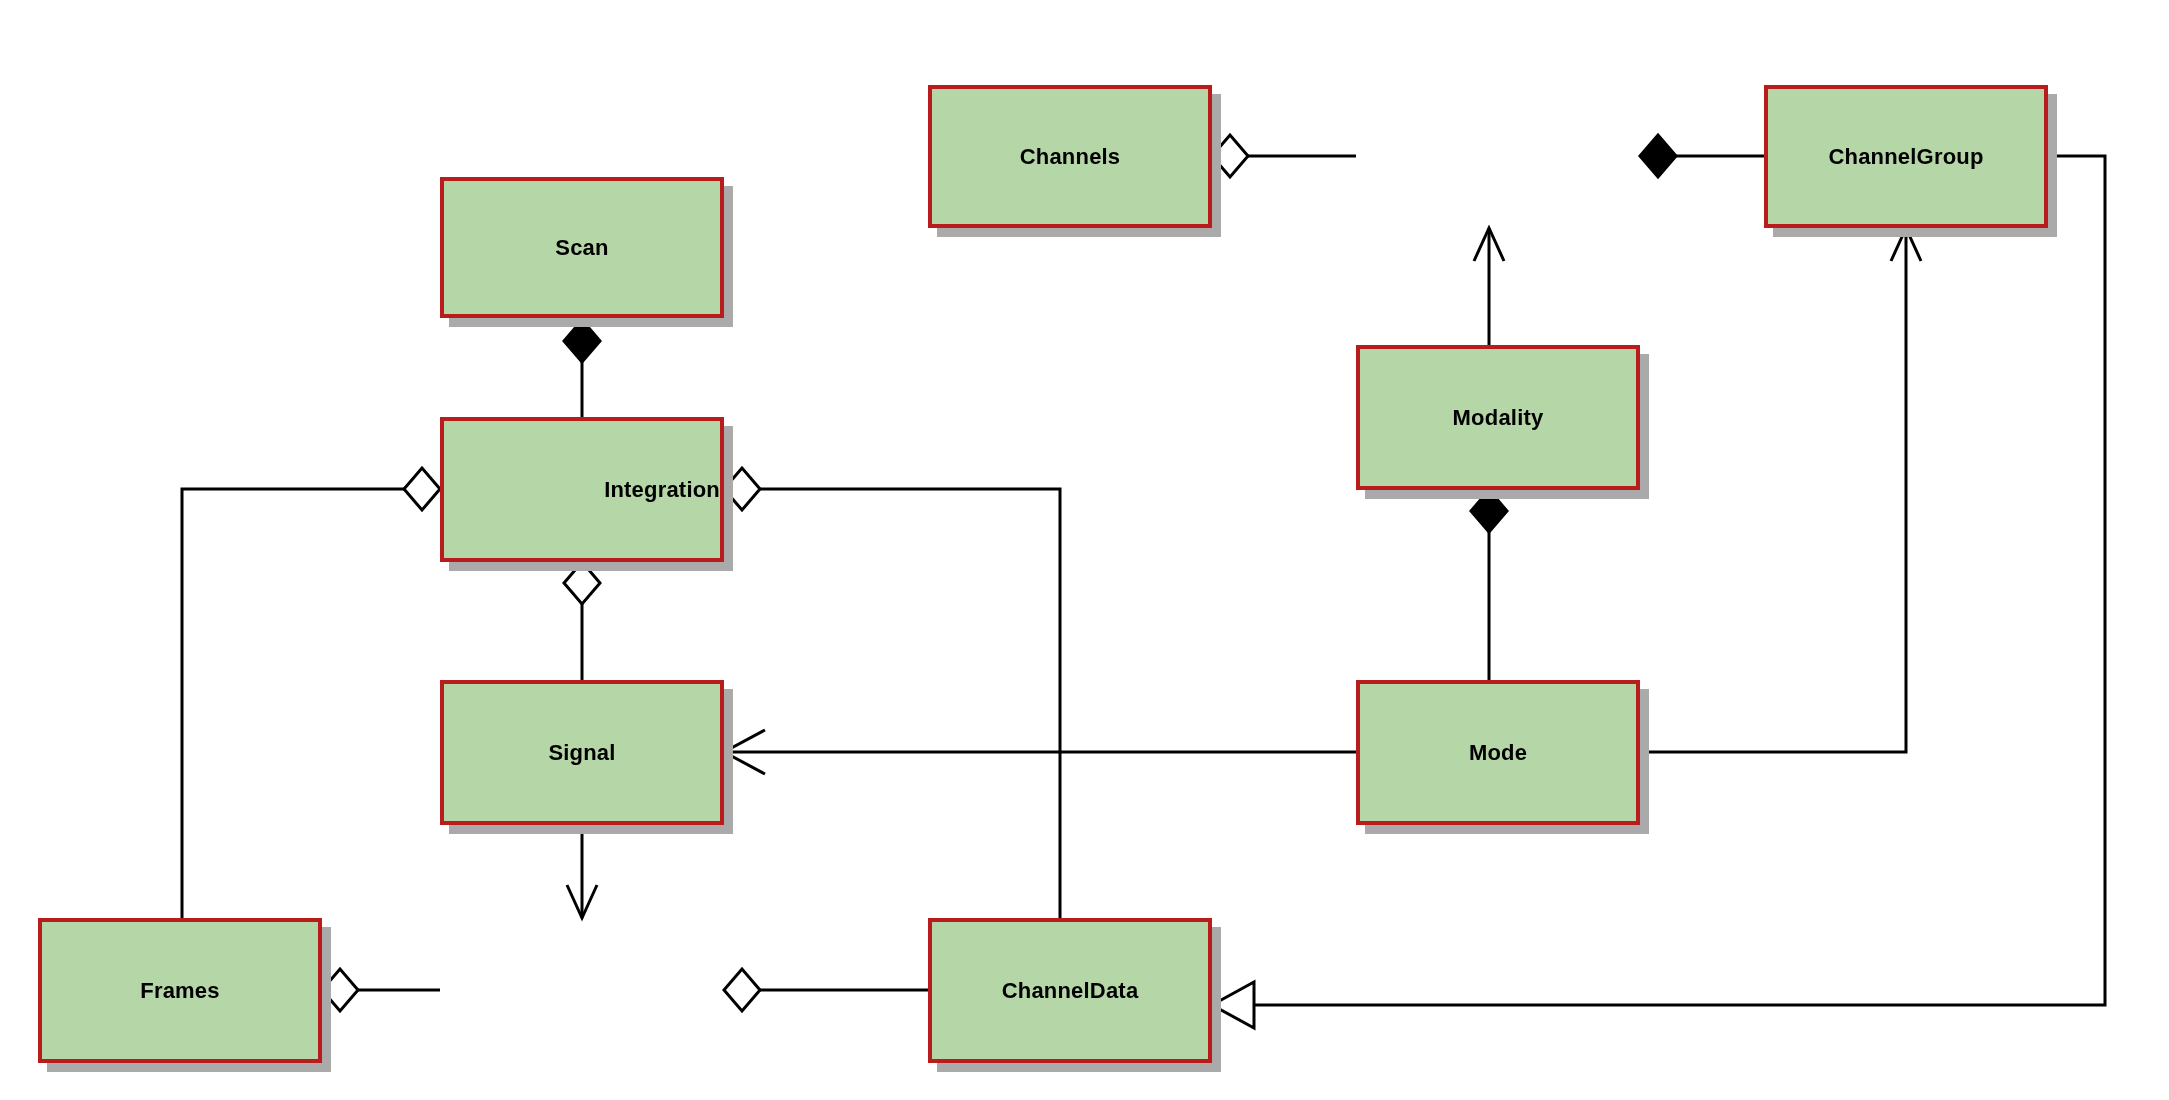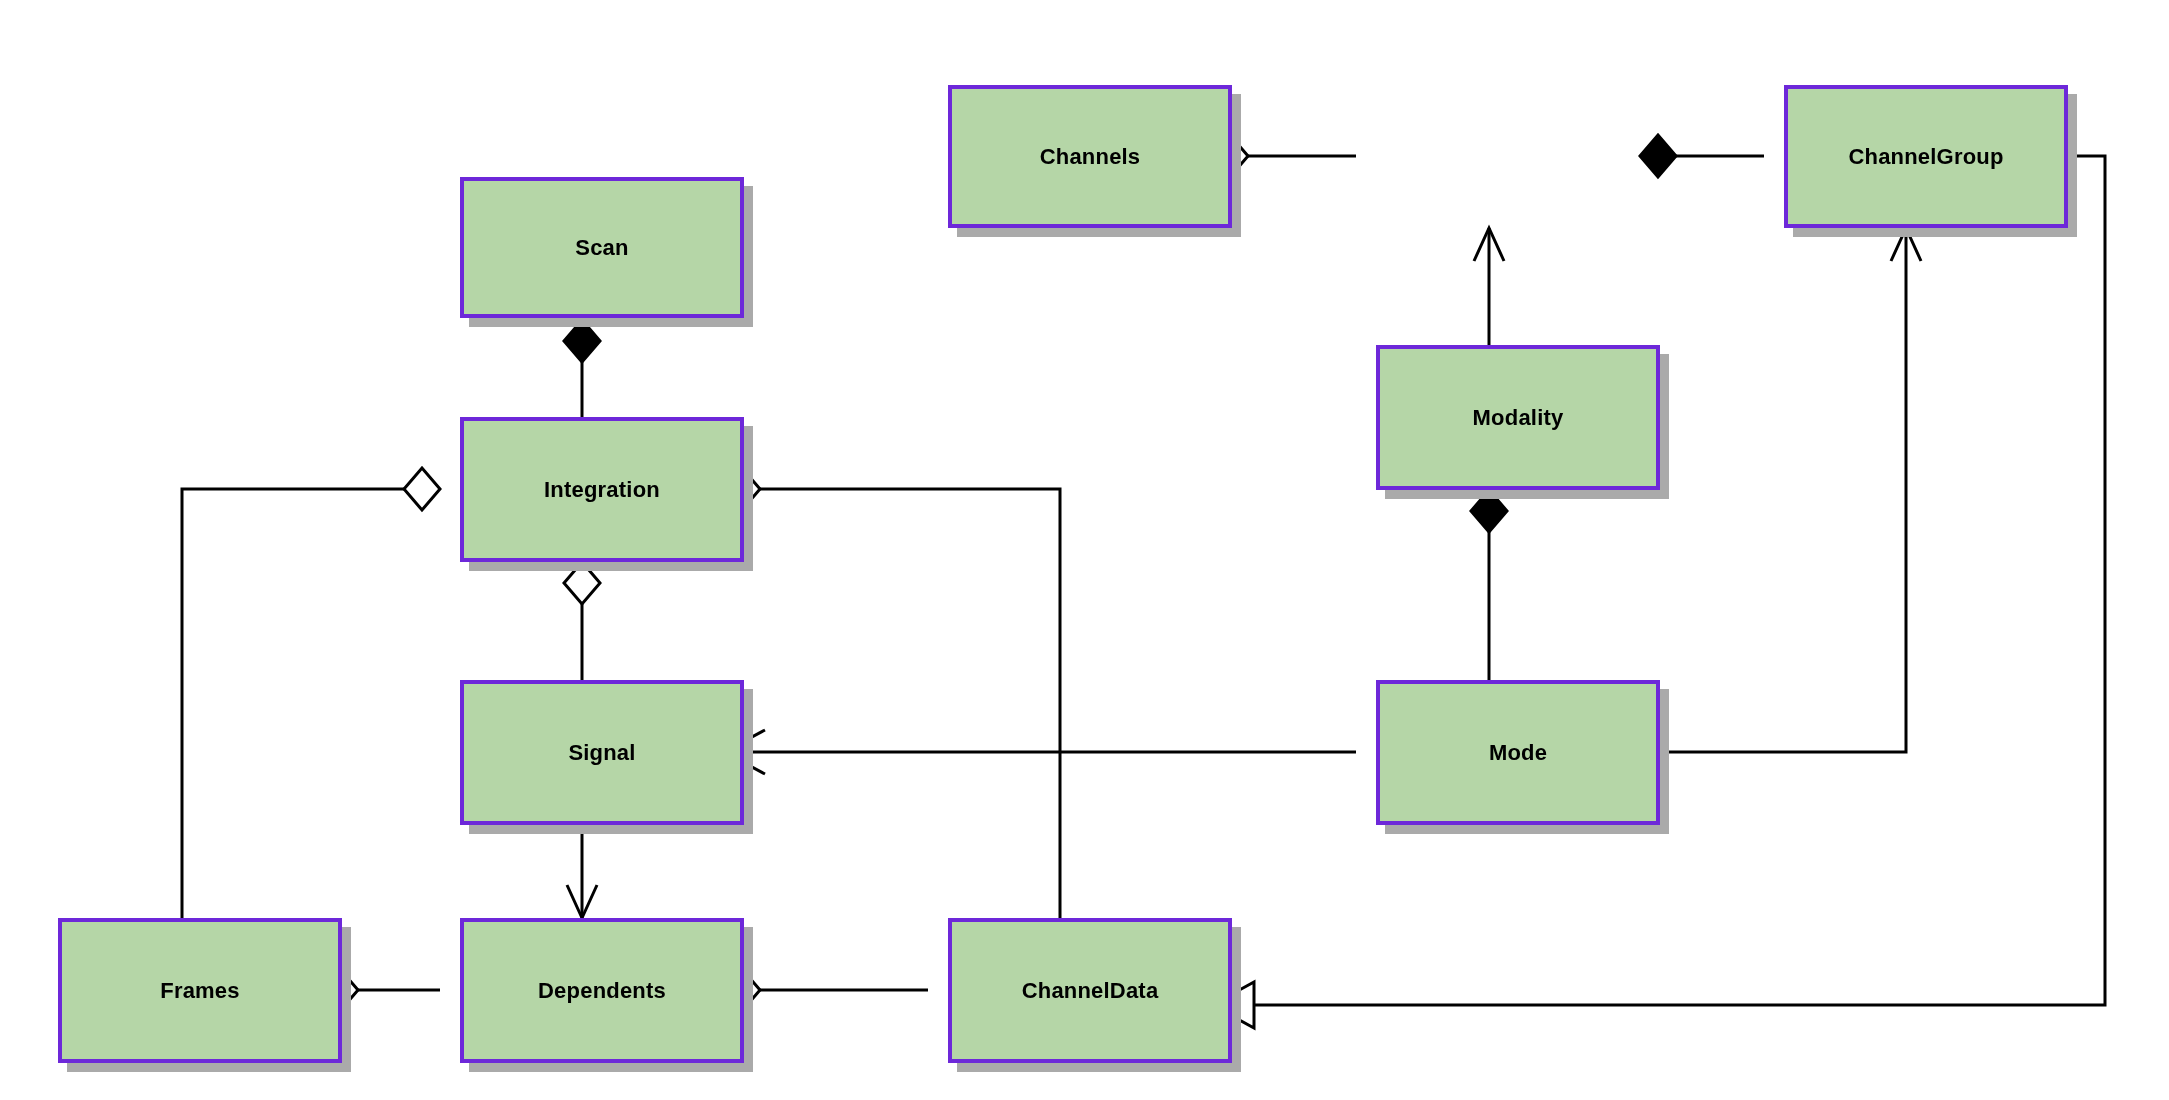--- a/index.html
+++ b/index.html
@@ -29,26 +29,25 @@
     position: absolute;
     left: 0;
     top: 0;
     width: 2169px;
     height: 1100px;
   }
   .uml-class {
     position: absolute;
     box-sizing: border-box;
     background: #b5d6a7;
-    border: 4px solid #6d28d9;
+    border: 4px solid #b91c1c;
     box-shadow: 9px 9px 0 0 #aaaaaa;
     display: flex;
     align-items: center;
     justify-content: center;
-    margin-left: 20px;
   }
   .uml-class-name {
     font-family: "Liberation Sans", sans-serif;
     font-size: 22px;
     font-weight: bold;
     color: #000000;
     letter-spacing: 0.2px;
     line-height: 1;
     text-align: center;
     white-space: nowrap;
@@ -133,35 +132,32 @@
     </g>
 
   </svg>
 
   <div id="node-layer">
 
     <div class="uml-class" style="left:440px; top:177px; width:284px; height:141px;">
       <span class="uml-class-name">Scan</span>
     </div>
 
-    <div class="uml-class" style="left:440px; top:417px; width:284px; height:145px;">
+    <div class="uml-class" style="left:440px; top:417px; width:284px; height:145px;justify-content:flex-end;">
       <span class="uml-class-name">Integration</span>
     </div>
 
     <div class="uml-class" style="left:440px; top:680px; width:284px; height:145px;">
       <span class="uml-class-name">Signal</span>
     </div>
 
     <div class="uml-class" style="left:38px; top:918px; width:284px; height:145px;">
       <span class="uml-class-name">Frames</span>
     </div>
 
-    <div class="uml-class" style="left:440px; top:918px; width:284px; height:145px;">
-      <span class="uml-class-name">Dependents</span>
-    </div>
 
     <div class="uml-class" style="left:928px; top:918px; width:284px; height:145px;">
       <span class="uml-class-name">ChannelData</span>
     </div>
 
     <div class="uml-class" style="left:928px; top:85px; width:284px; height:143px;">
       <span class="uml-class-name">Channels</span>
     </div>
 
 

